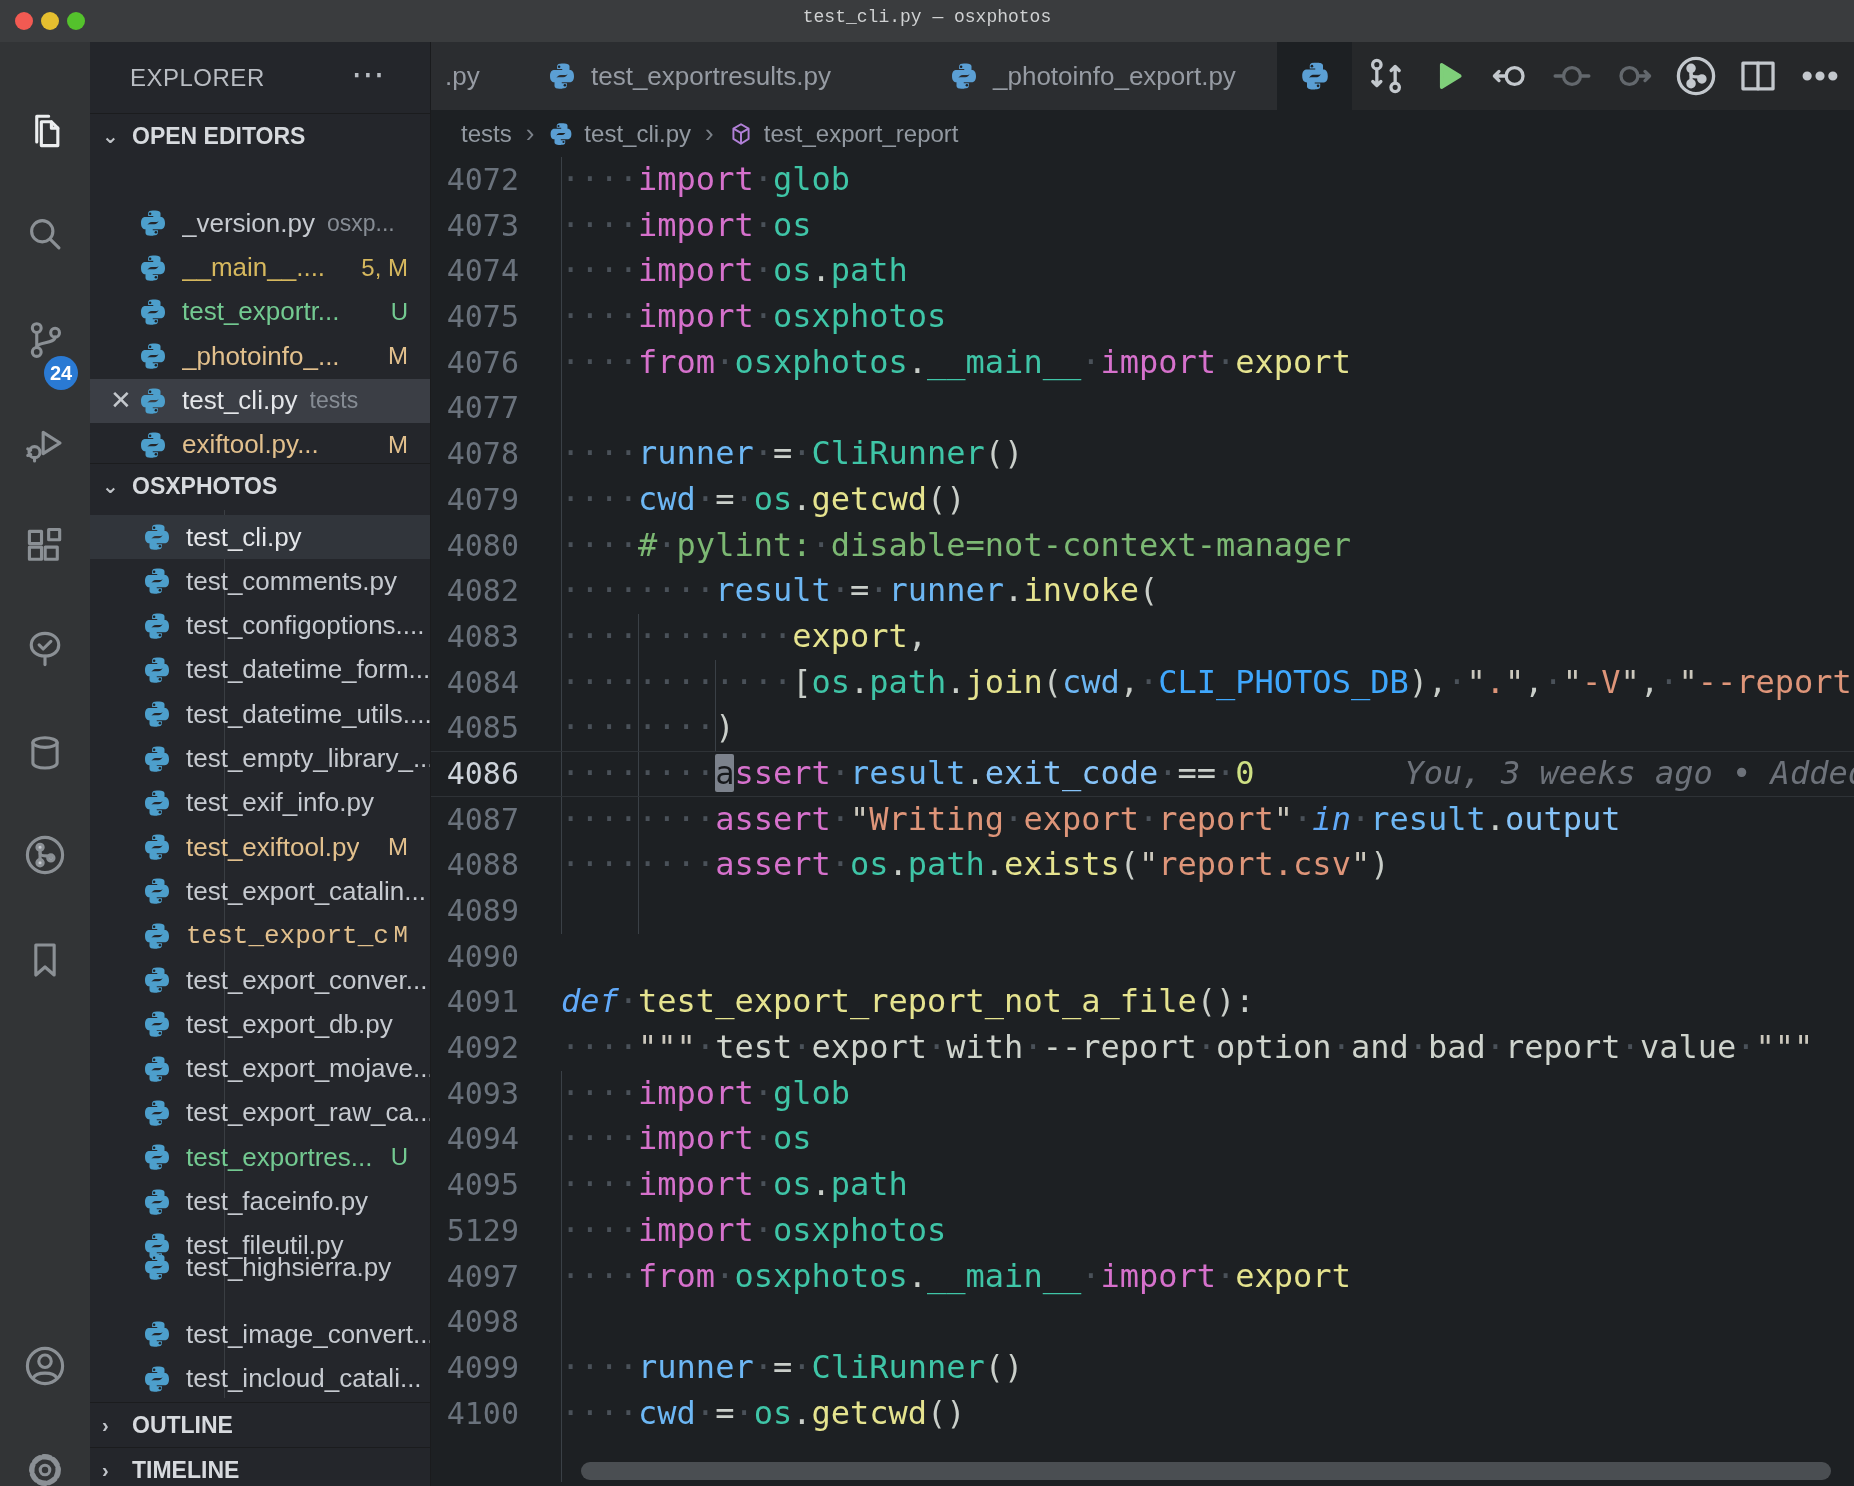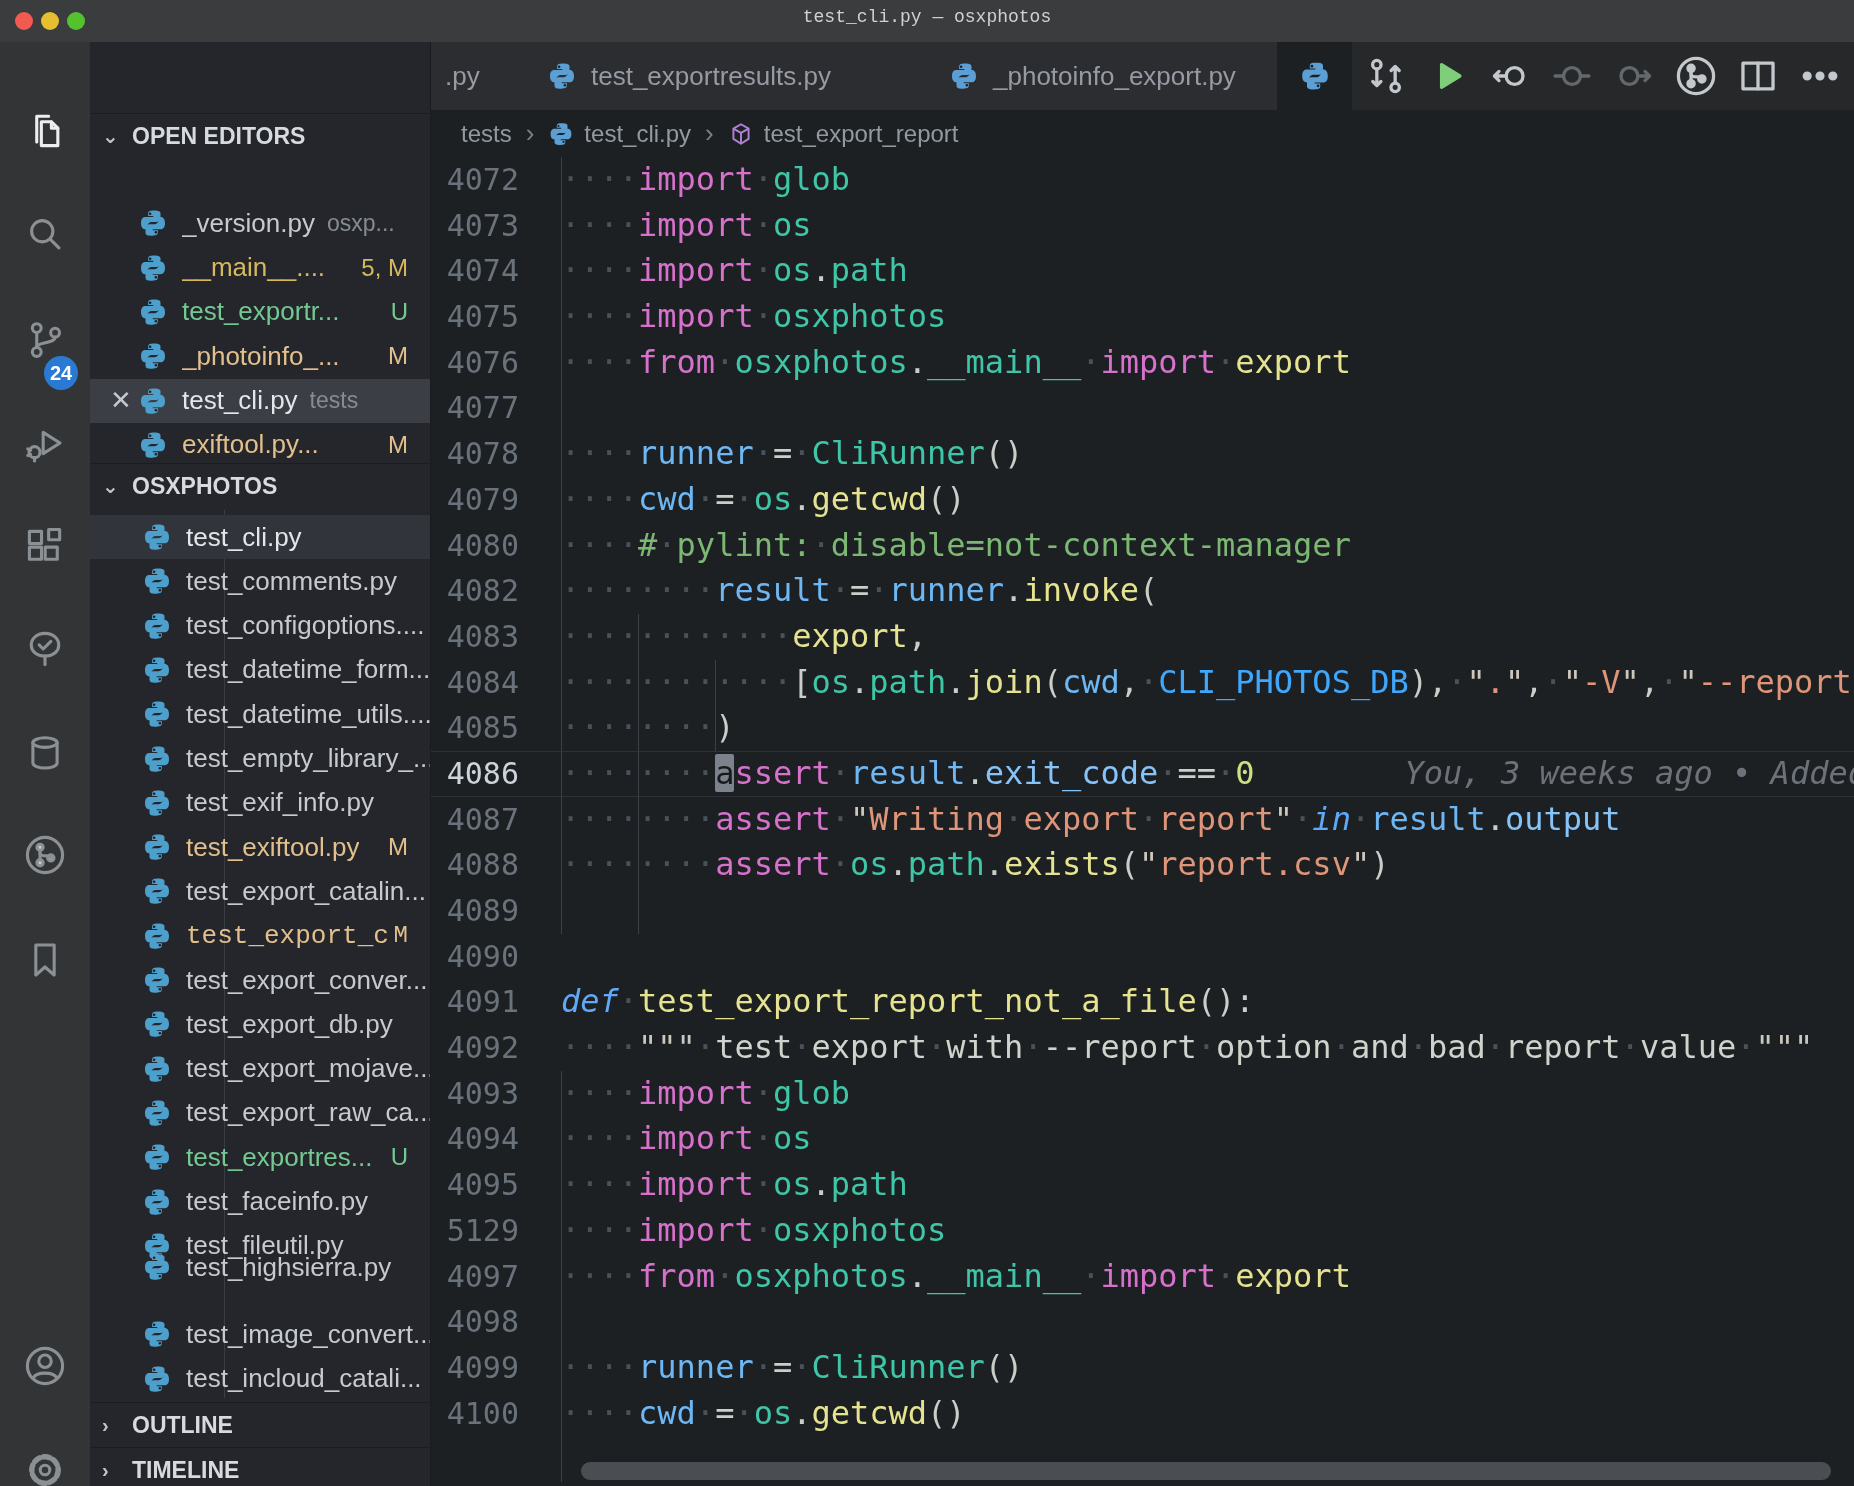--- a/index.html
+++ b/index.html
@@ -172,20 +172,24 @@
       <div class="act-icon" style="top: 1406px;">
         <svg viewBox="0 0 24 24" width="100%" height="100%">
           <circle cx="12" cy="12" r="7.2" stroke-width="3" stroke-dasharray="3.4 2.1"></circle>
           <circle cx="12" cy="12" r="2.6"></circle>
         </svg>
       </div>
       <div id="scm-badge">24</div>
     </div>
 
   <div id="sidebar">
+    <div id="sidebar-head">
+      <span id="explorer-title">EXPLORER</span>
+      <span id="explorer-more">⋯</span>
+    </div>
     <div class="sec-header" style="top:71px">
       <span class="chev">⌄</span>
       <span>OPEN EDITORS</span>
     </div>
     <div id="open-editors-list">
         <div class="row" style="top: 159.3px;">
           <span class="spacer"></span>
           <span class="pyicon"><svg viewBox="0 0 24 24" width="100%" height="100%">
               <path fill="#4d9fcc" stroke="none" d="M11.9 2c-2.1 0-3.8.5-3.8 2.2v2.1h4.1v.8H6C4 7.1 2.4 8.4 2.4 11.9c0 3.6 1.6 5 3.5 5h1.6v-2.4c0-1.9 1.7-3.4 3.6-3.4h4c1.6 0 2.9-1.3 2.9-2.9V4.2C18 2.6 16.1 2 14 2h-2.1z"></path>
 <path fill="#4d9fcc" stroke="none" d="M12.1 22c2.1 0 3.8-.5 3.8-2.2v-2.1h-4.1v-.8H18c2 0 3.6-1.3 3.6-4.8 0-3.6-1.6-5-3.5-5h-1.6v2.4c0 1.9-1.7 3.4-3.6 3.4h-4c-1.6 0-2.9 1.3-2.9 2.9v4.1c0 1.6 1.9 2.2 4 2.2h2.1z"></path>

